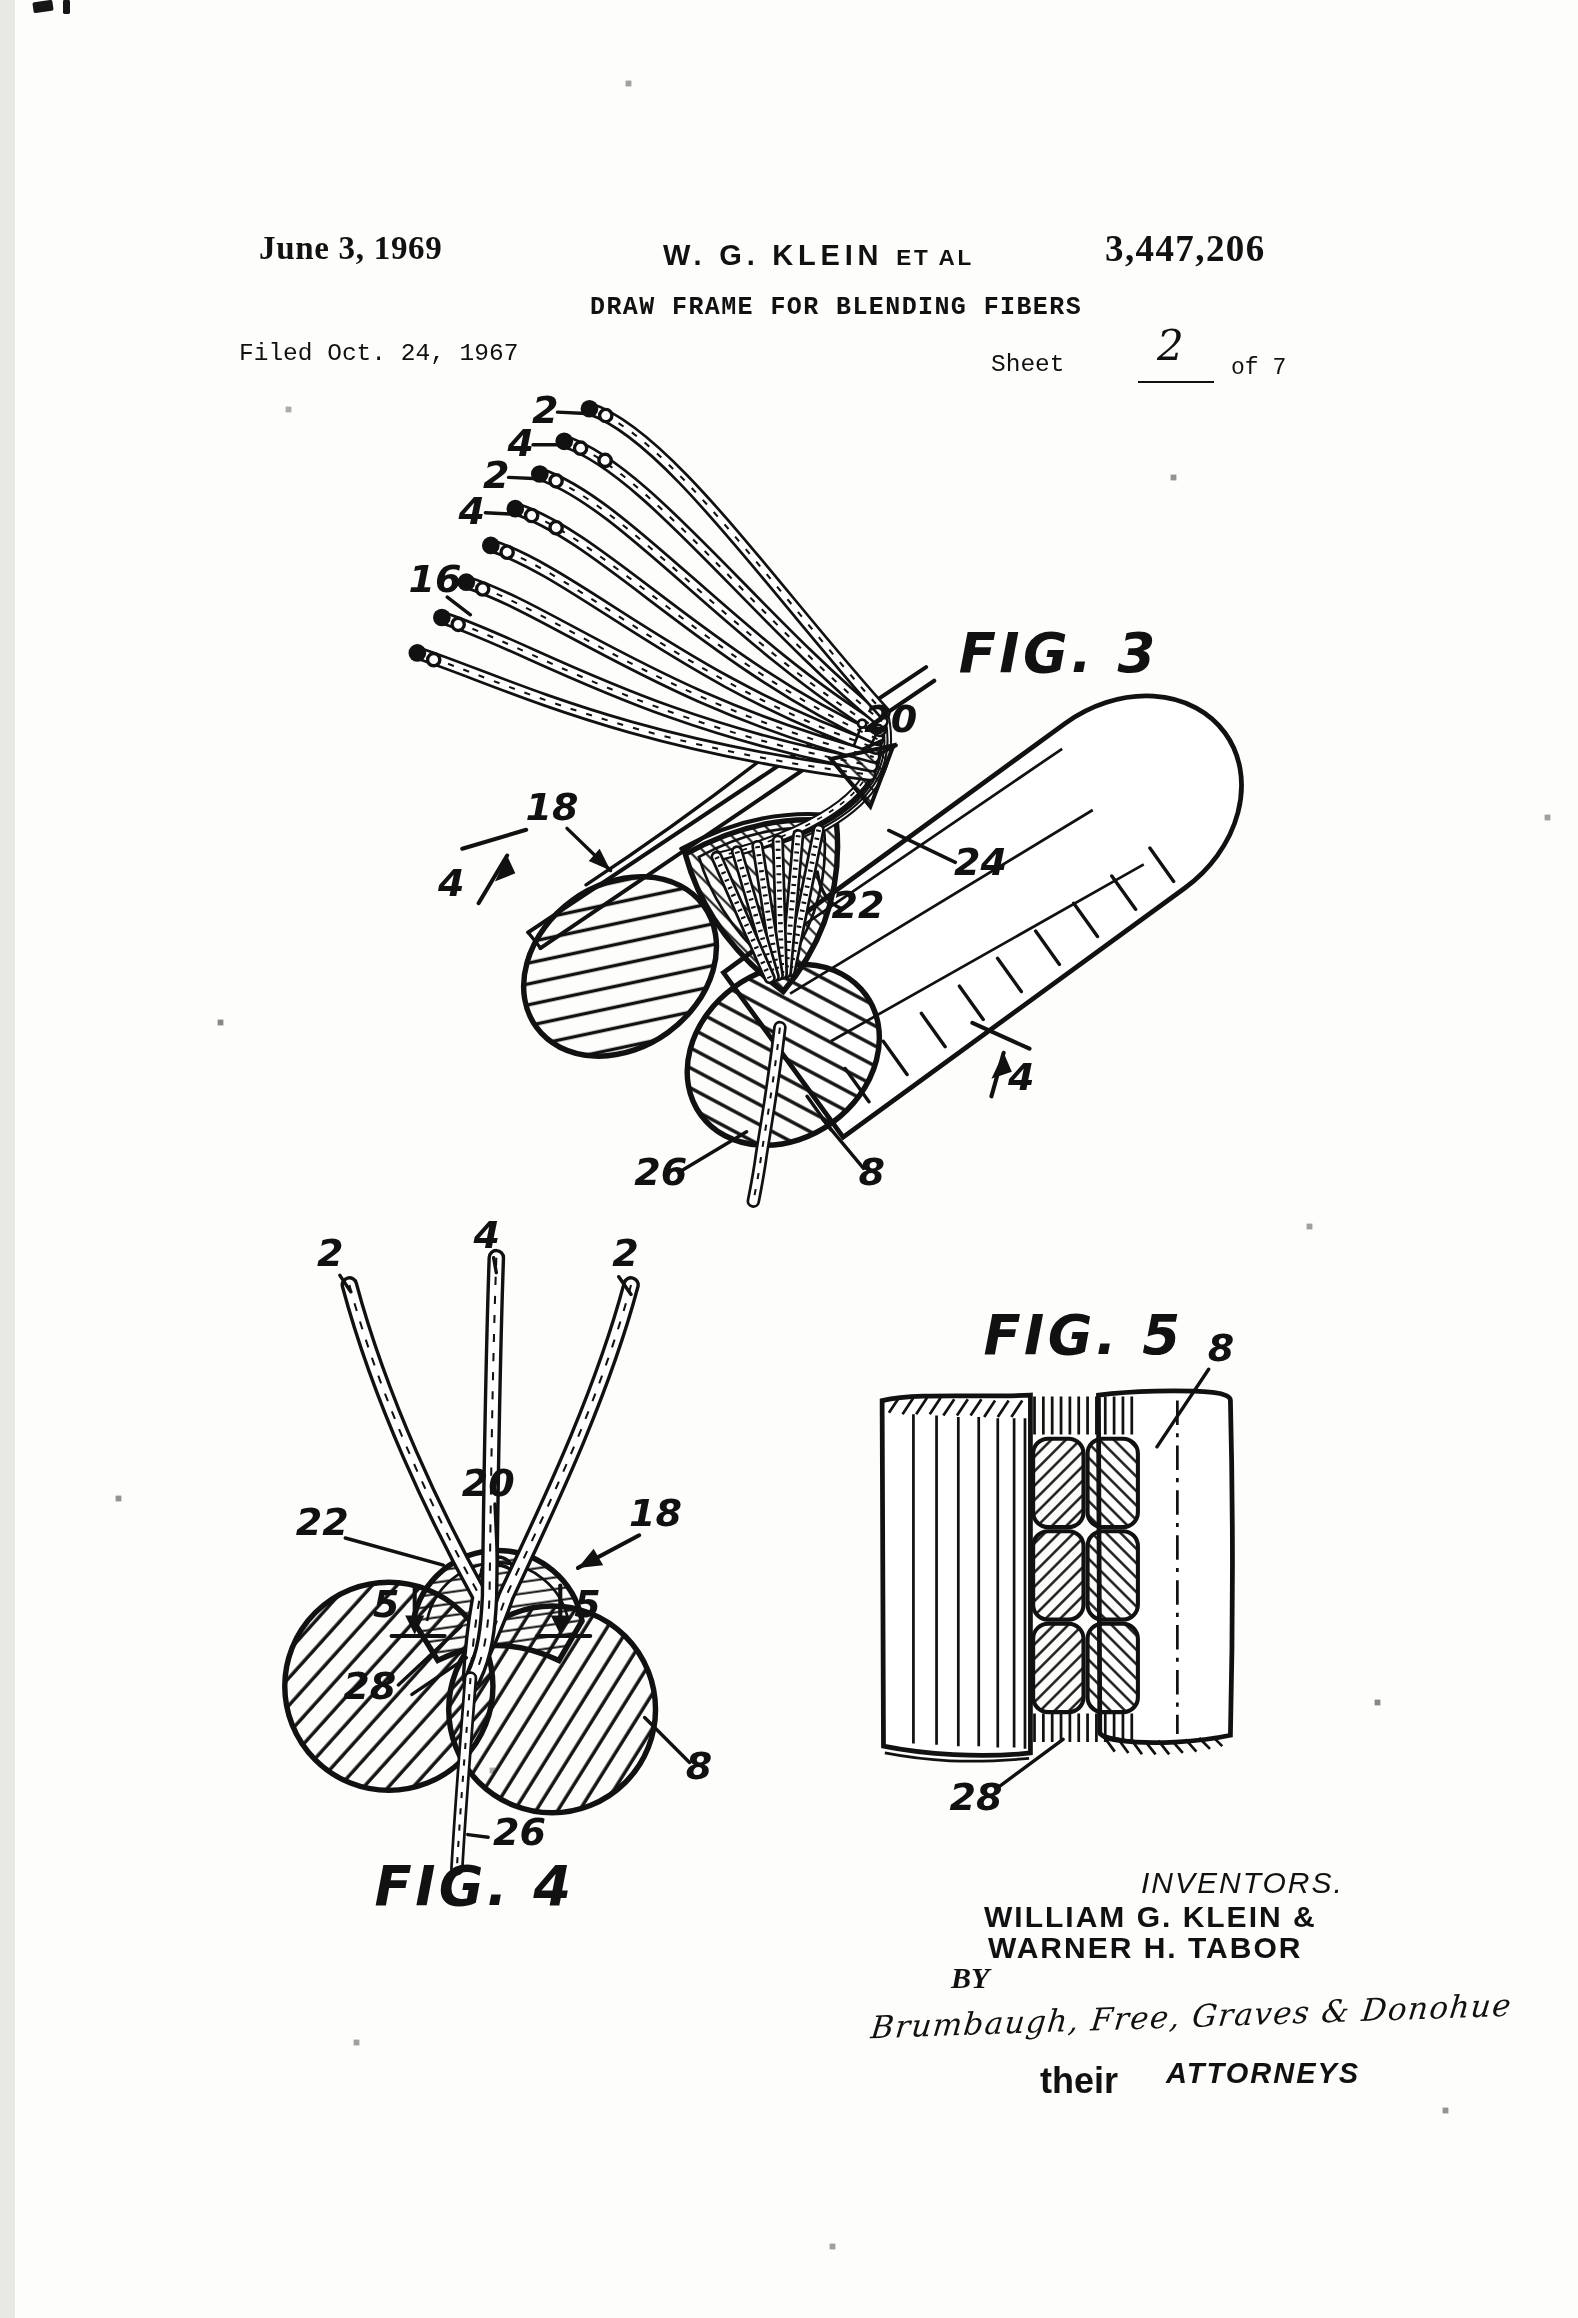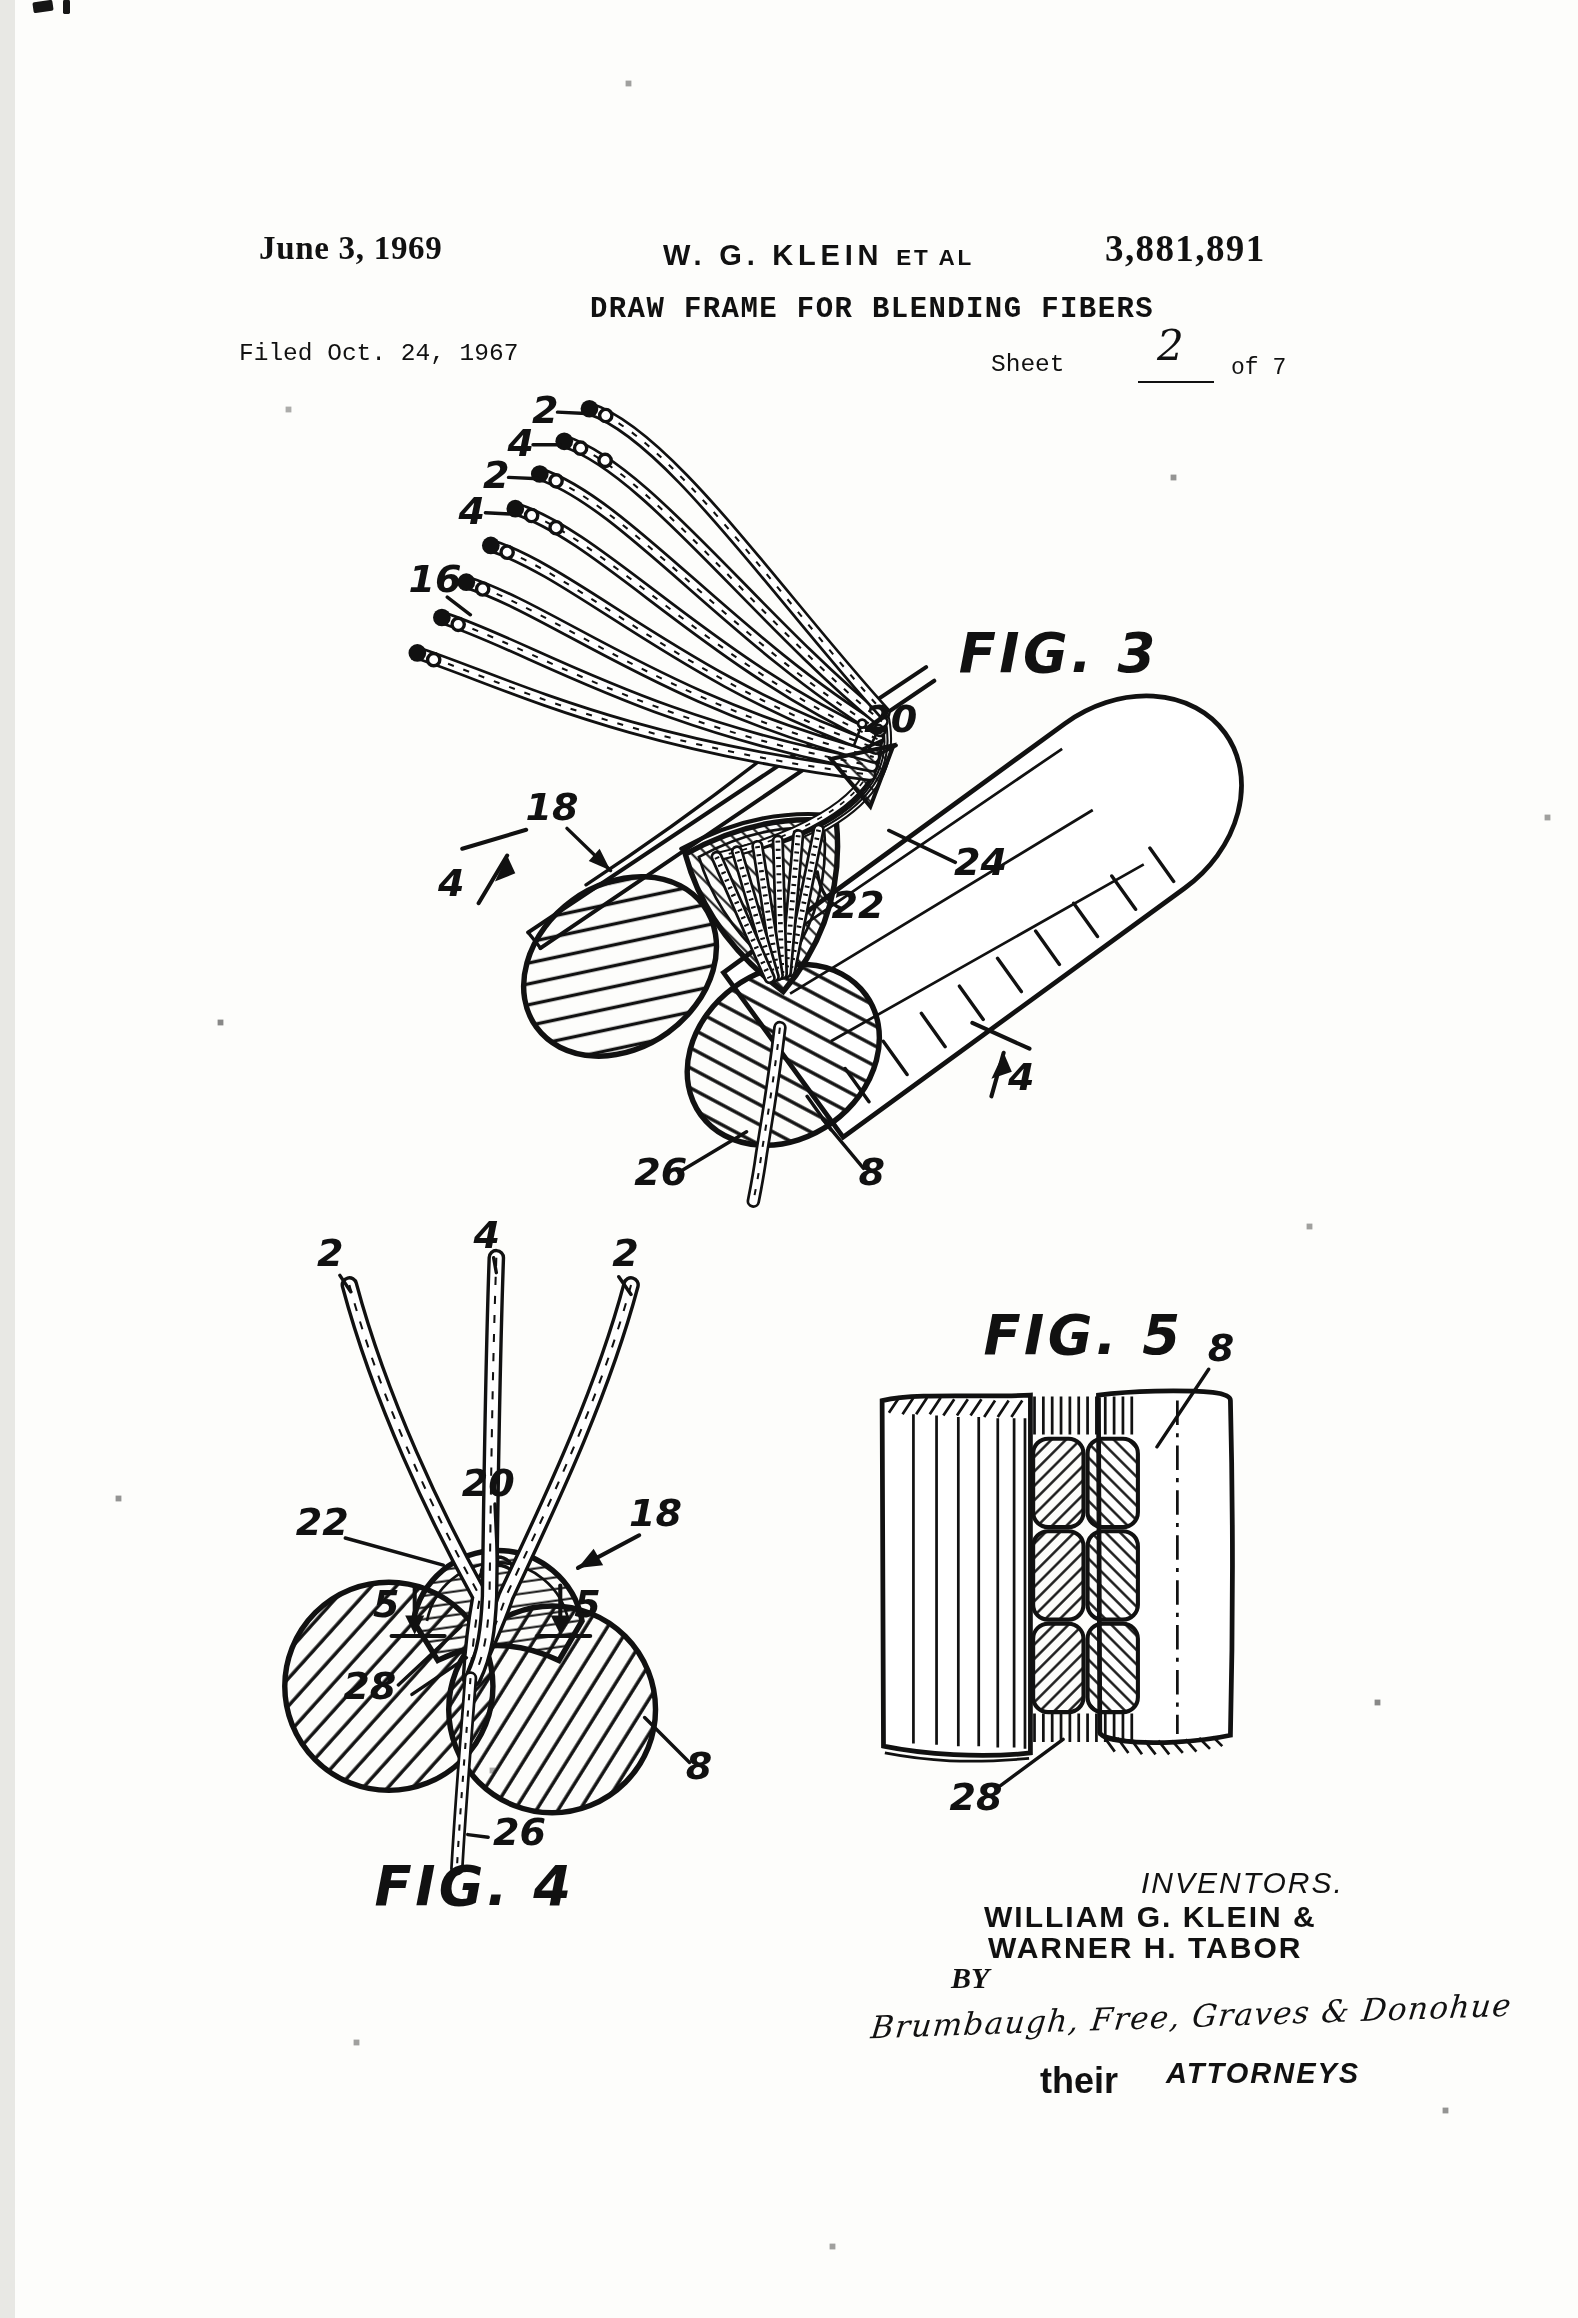--- a/index.html
+++ b/index.html
@@ -50,23 +50,23 @@
   <div class="abs smudge" style="left:17.7px;top:1.4px;width:20.4px;height:11px;border-radius:2px;transform:rotate(-8deg);"></div>
   <div class="abs smudge" style="left:48px;top:0;width:6.8px;height:13.6px;border-radius:1.4px;"></div>
 
   <div class="abs serifB" style="left:244px;top:230px;font-size:33px;letter-spacing:0.7px;">June 3, 1969</div>
 
   <div class="abs gothic" style="left:648px;top:239px;font-size:29px;letter-spacing:4.8px;text-align:center;">
     <span>W. G. KLEIN</span>
     <span style="font-size:22.5px;letter-spacing:2.7px;">ET AL</span>
   </div>
 
-  <div class="abs serifB" style="left:1090px;top:227px;font-size:37px;letter-spacing:1.4px;">3,881,891</div>
-
-  <div class="abs mono" style="left:575px;top:293px;font-size:29px;font-weight:bold;letter-spacing:1.4px;">DRAW FRAME FOR BLENDING FIBERS</div>
+  <div class="abs serifB" style="left:1090px;top:227px;font-size:37px;letter-spacing:1.4px;">3,447,206</div>
+
+  <div class="abs mono" style="left:575px;top:293px;font-size:25px;font-weight:bold;letter-spacing:1.4px;">DRAW FRAME FOR BLENDING FIBERS</div>
 
   <div class="abs mono" style="left:224px;top:340px;font-size:24.5px;">Filed Oct. 24, 1967</div>
 
   <div class="abs mono" style="left:976px;top:351px;font-size:24.5px;">Sheet</div>
   <div class="abs script2" style="left:1142px;top:321px;font-size:42px;">2</div>
   <div class="abs" style="left:1123px;top:381px;width:76px;height:0;border-top:2.7px solid #111;"></div>
   <div class="abs mono" style="left:1216px;top:355px;font-size:23px;">of 7</div>
 
   <svg style="left:367px;top:378px;" width="993" height="864" viewBox="0 0 1460 1270">
     <defs>

